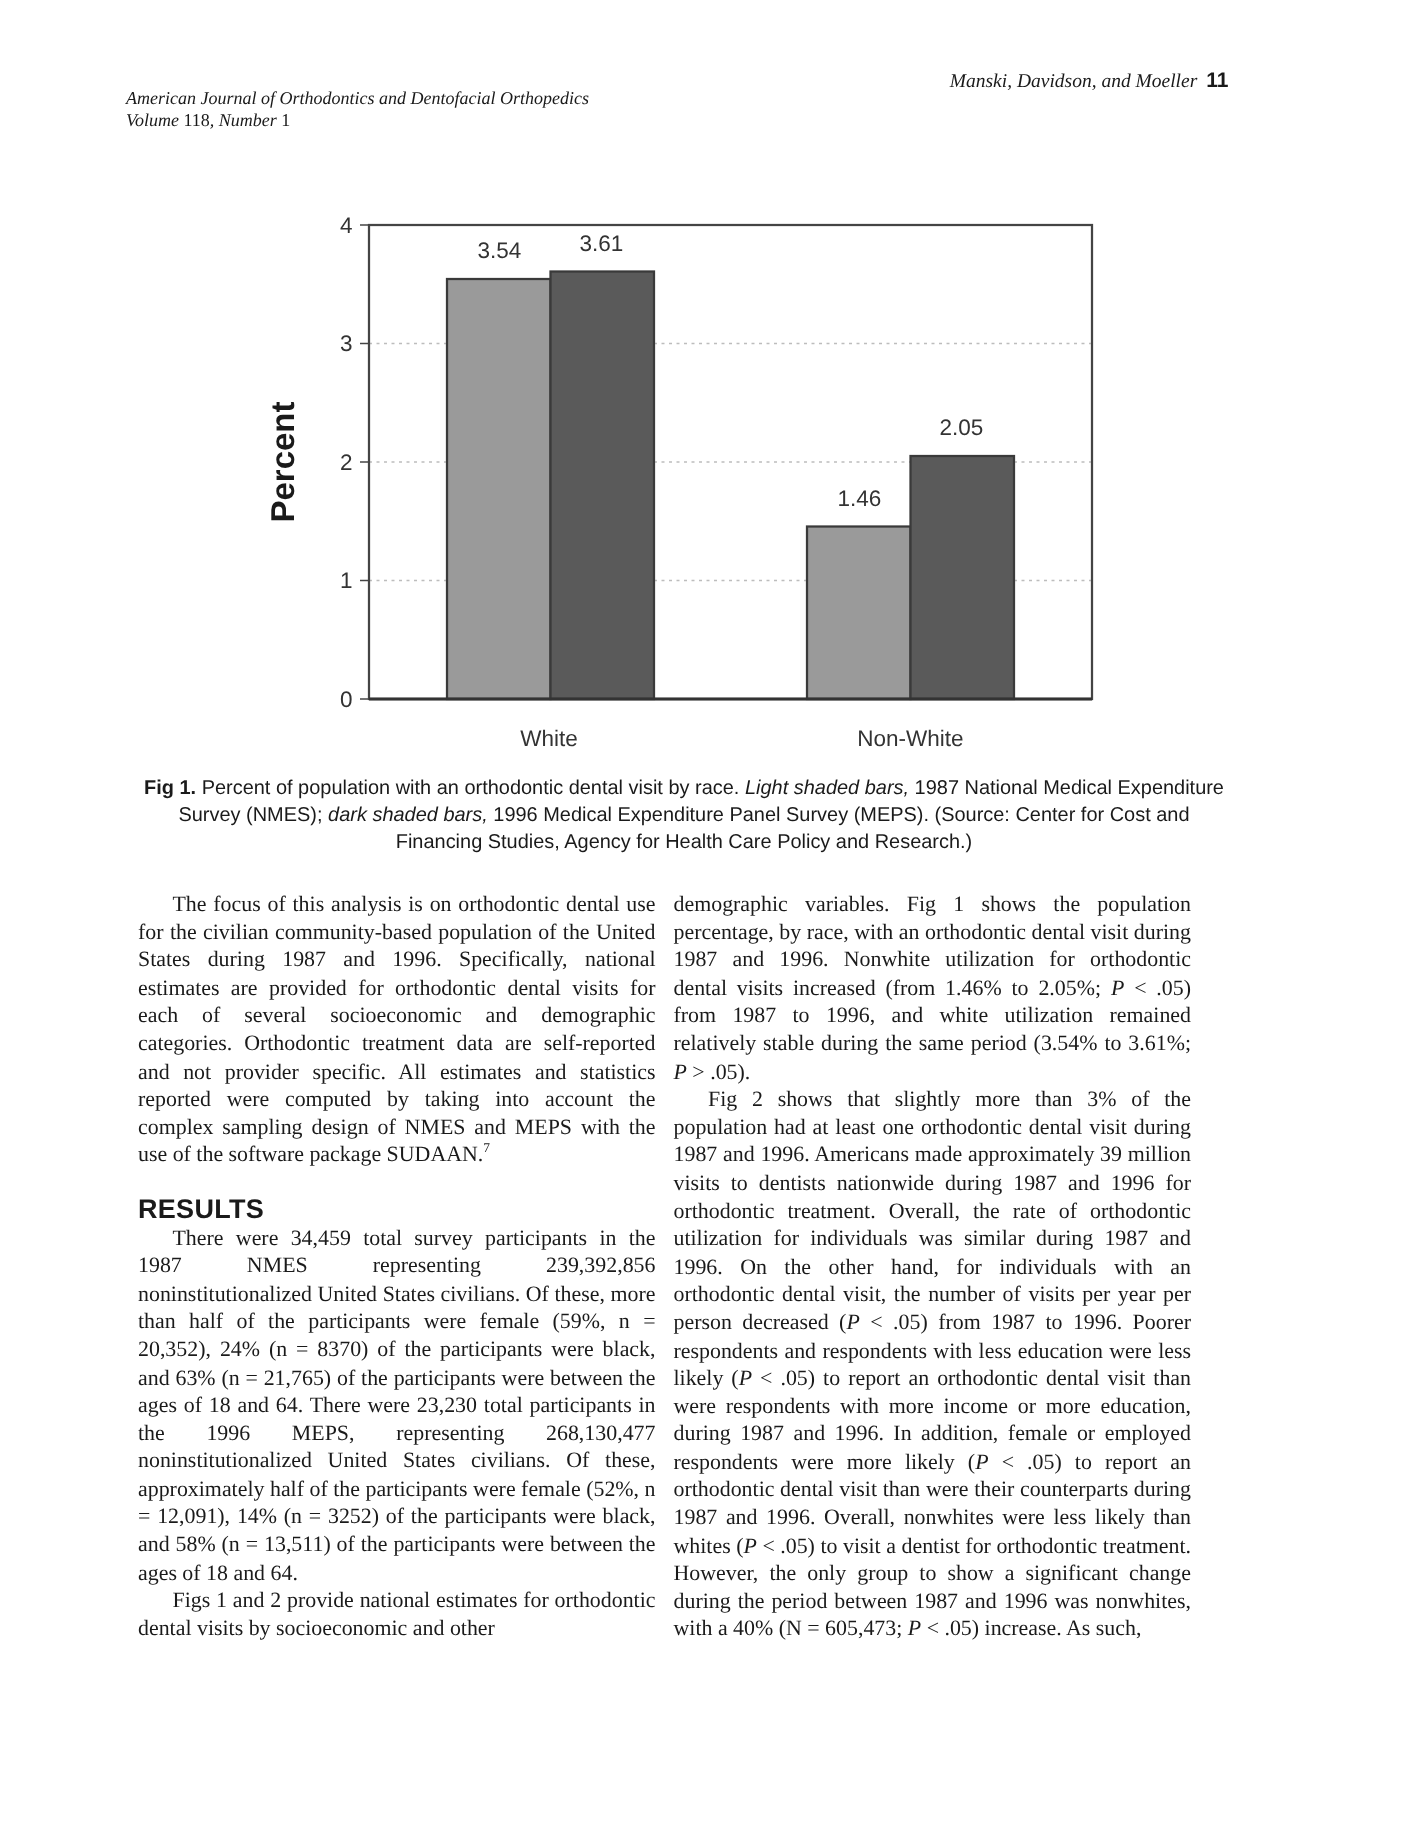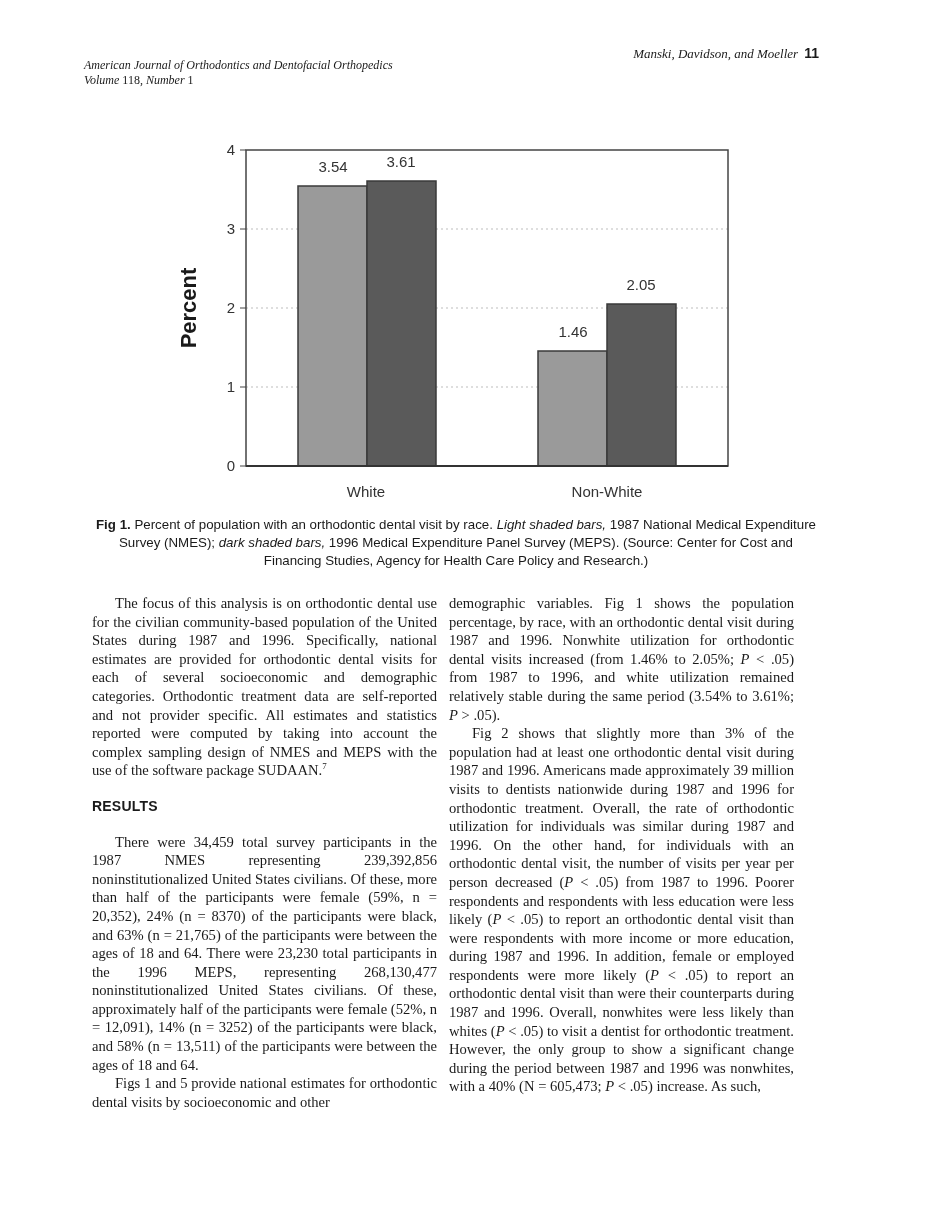--- a/index.html
+++ b/index.html
@@ -16,21 +16,21 @@
   .chart svg { position: absolute; left: 0; top: 0; }
 
   .caption { position: absolute; left: 91px; top: 516px; width: 730px; font-size: 13.3px; line-height: 18px; }
   .caption b { font-weight: bold; }
 
   .col { position: absolute; top: 594px; width: 345px; font-size: 14.6px; line-height: 18.6px; text-align: justify; }
   .col.left { left: 92px; }
   .col.right { left: 449px; }
   .col p { margin: 0; text-indent: 23px; font-family: Liberation Serif, serif; }
   .col p.noindent { text-indent: 0; }
-  .col h3 { font-family: "Liberation Sans", sans-serif; font-size: 14px; font-weight: bold; margin: 17px 0 17px 0; letter-spacing: 0.2px; }
+  .col h3 { font-family: "Liberation Sans", sans-serif; font-size: 18px; font-weight: bold; margin: 17px 0 1px 0; letter-spacing: 0.2px; }
   .col sup { font-size: 9px; line-height: 0; }
 </style>
 </head>
 <body>
 
 <div class="hdr-left serif">
   <div>American Journal of Orthodontics and Dentofacial Orthopedics</div>
   <div>
     <span>Volume</span>
     <span class="up">118</span>,
@@ -94,19 +94,19 @@
 </div>
 
 <div class="caption sans">
   <b>Fig 1.</b><span> Percent of population with an orthodontic dental visit by race. </span><i>Light shaded bars,</i><span> 1987 National Medical Expenditure Survey (NMES); </span><i>dark shaded bars,</i><span> 1996 Medical Expenditure Panel Survey (MEPS). (Source: Center for Cost and Financing Studies, Agency for Health Care Policy and Research.)</span>
 </div>
 
 <div class="col left serif">
   <p><span>The focus of this analysis is on orthodontic dental use for the civilian community-based population of the United States during 1987 and 1996. Specifically, national estimates are provided for orthodontic dental visits for each of several socioeconomic and demographic categories. Orthodontic treatment data are self-reported and not provider specific. All estimates and statistics reported were computed by taking into account the complex sampling design of NMES and MEPS with the use of the software package SUDAAN.</span><sup>7</sup></p>
   <h3>RESULTS</h3>
   <p>There were 34,459 total survey participants in the 1987 NMES representing 239,392,856 noninstitutionalized United States civilians. Of these, more than half of the participants were female (59%, n = 20,352), 24% (n = 8370) of the participants were black, and 63% (n = 21,765) of the participants were between the ages of 18 and 64. There were 23,230 total participants in the 1996 MEPS, representing 268,130,477 noninstitutionalized United States civilians. Of these, approximately half of the participants were female (52%, n = 12,091), 14% (n = 3252) of the participants were black, and 58% (n = 13,511) of the participants were between the ages of 18 and 64.</p>
-  <p>Figs 1 and 5 provide national estimates for orthodontic dental visits by socioeconomic and other</p>
+  <p>Figs 1 and 2 provide national estimates for orthodontic dental visits by socioeconomic and other</p>
 </div>
 
 <div class="col right serif">
   <p class="noindent"><span>demographic variables. Fig 1 shows the population percentage, by race, with an orthodontic dental visit during 1987 and 1996. Nonwhite utilization for orthodontic dental visits increased (from 1.46% to 2.05%; </span><i>P</i><span> &lt; .05) from 1987 to 1996, and white utilization remained relatively stable during the same period (3.54% to 3.61%; </span><i>P</i><span> &gt; .05).</span></p>
   <p><span>Fig 2 shows that slightly more than 3% of the population had at least one orthodontic dental visit during 1987 and 1996. Americans made approximately 39 million visits to dentists nationwide during 1987 and 1996 for orthodontic treatment. Overall, the rate of orthodontic utilization for individuals was similar during 1987 and 1996. On the other hand, for individuals with an orthodontic dental visit, the number of visits per year per person decreased (</span><i>P</i><span> &lt; .05) from 1987 to 1996. Poorer respondents and respondents with less education were less likely (</span><i>P</i><span> &lt; .05) to report an orthodontic dental visit than were respondents with more income or more education, during 1987 and 1996. In addition, female or employed respondents were more likely (</span><i>P</i><span> &lt; .05) to report an orthodontic dental visit than were their counterparts during 1987 and 1996. Overall, nonwhites were less likely than whites (</span><i>P</i><span> &lt; .05) to visit a dentist for orthodontic treatment. However, the only group to show a significant change during the period between 1987 and 1996 was nonwhites, with a 40% (N = 605,473; </span><i>P</i><span> &lt; .05) increase. As such,</span></p>
 </div>
 
 </body></html>

